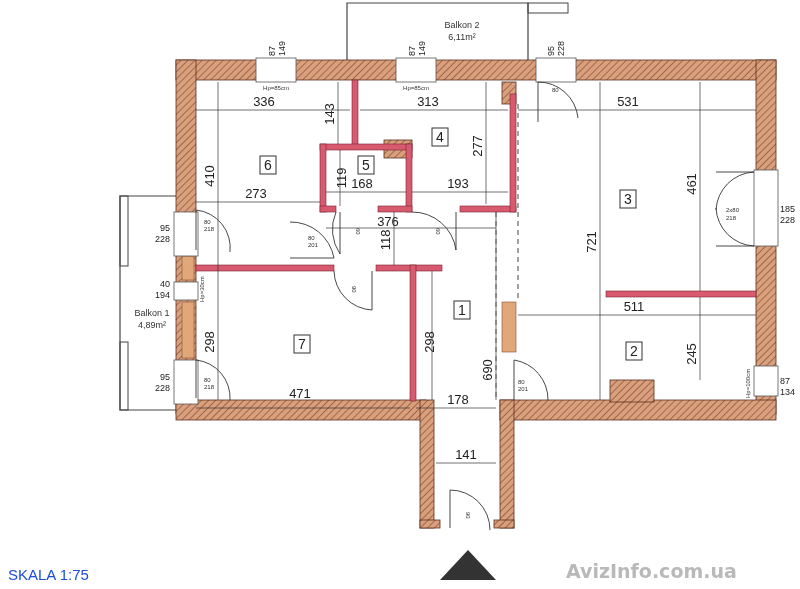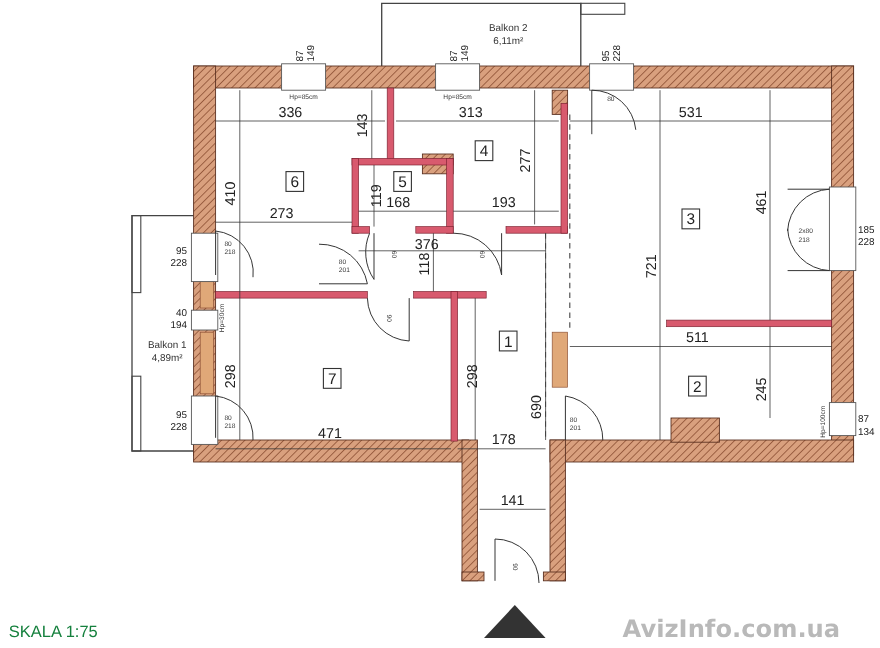--- a/index.html
+++ b/index.html
@@ -4,23 +4,23 @@
 <style>
   html, body { margin: 0; padding: 0; background: #ffffff; }
   body { width: 800px; height: 589px; position: relative; overflow: hidden;
          font-family: "Liberation Sans", sans-serif; }
   svg { position: absolute; left: 0; top: 0; }
   .dim { font-family: "Liberation Sans", sans-serif; font-size: 13px; fill: #222; }
   .dim-s { font-family: "Liberation Sans", sans-serif; font-size: 9px; fill: #222; }
   .tiny { font-family: "Liberation Sans", sans-serif; font-size: 6px; fill: #333; }
   .room-num { font-family: "Liberation Sans", sans-serif; font-size: 14px; fill: #222; }
   .lbl { font-family: "Liberation Sans", sans-serif; font-size: 9px; fill: #333; }
-  .scale { position: absolute; left: 8px; top: 566px; font-size: 15px; color: #15803d;
+  .scale { position: absolute; left: 8px; top: 566px; font-size: 15px; color: #1d4ed8;
            font-family: "Liberation Sans", sans-serif; }
-  .watermark { position: absolute; left: 566px; top: 560px; font-size: 22px; font-weight: bold;
+  .watermark { position: absolute; left: 566px; top: 560px; font-size: 19px; font-weight: bold;
                color: #b9b9b9; font-family: "DejaVu Sans", sans-serif; letter-spacing: 0px; }
 </style>
 </head>
 <body>
 
 <svg width="800" height="589" viewBox="0 0 800 589">
   <defs>
     <pattern id="hatch" width="5" height="5" patternUnits="userSpaceOnUse" patternTransform="rotate(45)">
       <rect width="5" height="5" fill="#d9a07e"></rect>
       <line x1="0" y1="0" x2="0" y2="5" stroke="#8a4e32" stroke-width="1.4"></line>

